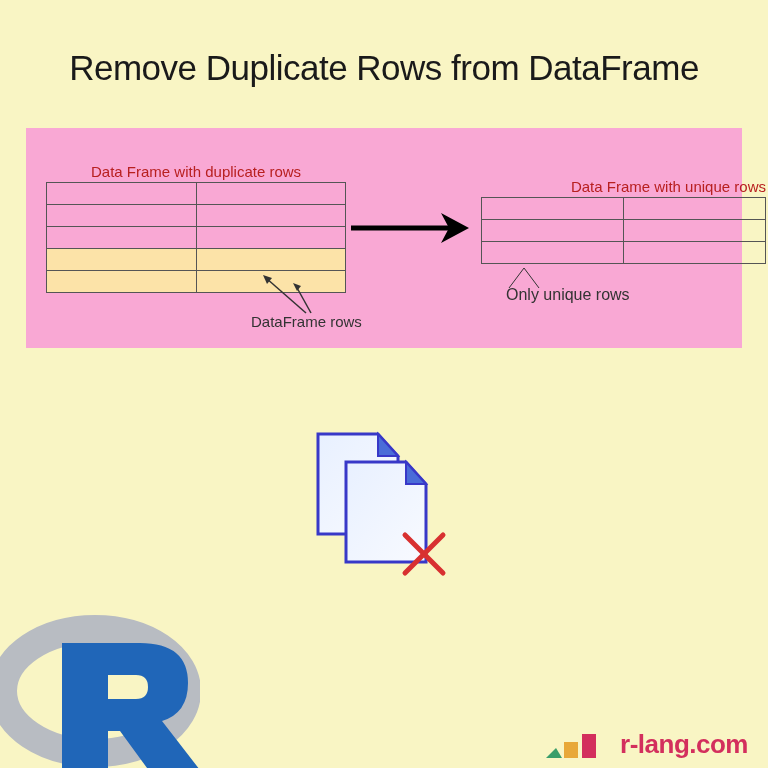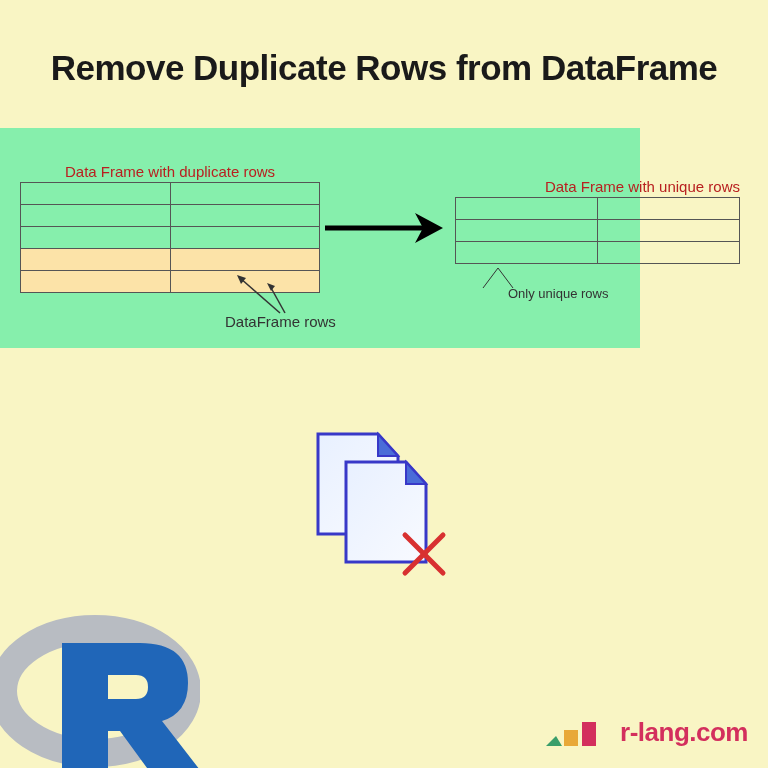--- a/index.html
+++ b/index.html
@@ -6,32 +6,33 @@
     body {
       width: 768px;
       height: 768px;
       background: #f9f5c4;
       font-family: Arial, Helvetica, sans-serif;
       position: relative;
       overflow: hidden;
     }
     .title {
       font-size: 35px;
-      font-weight: 700;
+      font-weight: 400;
       color: #1a1a1a;
       text-align: center;
       padding: 48px 20px 30px;
       letter-spacing: -0.5px;
     }
     .diagram-panel {
-      background: #86efac;
-      width: 640px;
+      background: #f9a8d4;
+      width: 716px;
       height: 220px;
       position: relative;
       margin-top: 10px;
+      margin-left: 26px;
     }
     .table-left {
       position: absolute;
       left: 20px;
       top: 35px;
       width: 300px;
     }
     .table-right {
       position: absolute;
       left: 455px;
@@ -72,39 +73,39 @@
     }
     .annotation-dup {
       position: absolute;
       left: 225px;
       top: 185px;
       font-size: 15px;
       color: #333;
     }
     .annotation-unique {
       position: absolute;
-      left: 508px;
+      left: 480px;
       top: 158px;
-      font-size: 13px;
+      font-size: 16px;
       color: #333;
     }
     .files-icon {
       position: absolute;
       left: 310px;
       top: 430px;
     }
     .r-logo {
       position: absolute;
       left: 0px;
       bottom: 0px;
     }
     .site-brand {
       position: absolute;
       right: 20px;
-      bottom: 20px;
+      bottom: 8px;
       display: flex;
       align-items: flex-end;
       gap: 16px;
     }
     .site-brand-text {
       color: #d32f5d;
       font-size: 26px;
       font-weight: 700;
       letter-spacing: -0.5px;
     }

